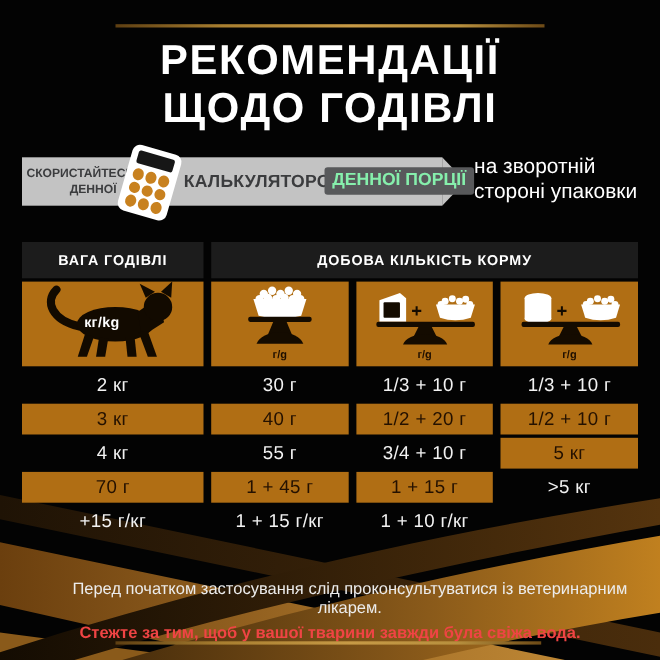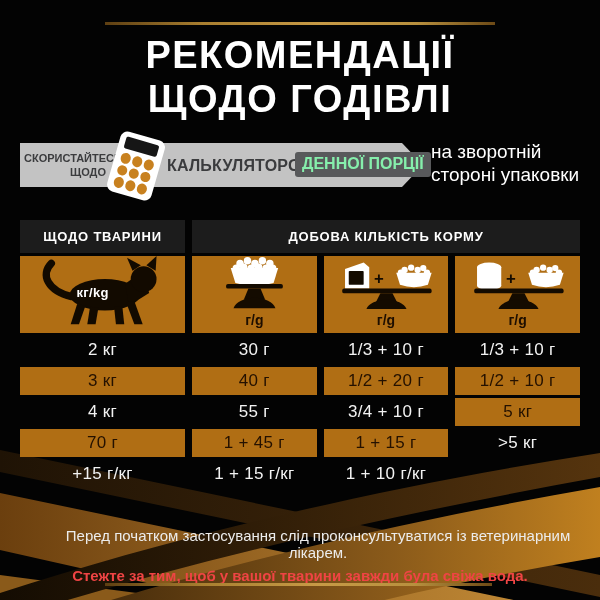--- a/index.html
+++ b/index.html
@@ -78,21 +78,21 @@
   .icon-cell {
     background:#b06e14; position:relative;
     display:flex; flex-direction:column; align-items:center; justify-content:flex-end;
     padding-bottom:5px;
   }
   .icon-cell svg { display:block; }
   .cat-label {
     position:absolute; left:44%; top:38%; transform:translate(-50%,0);
     color:#fff; font-weight:bold; font-size:13px; letter-spacing:0.3px;
   }
-  .unit-label { color:#1d0e00; font-weight:bold; font-size:14px; margin-top:2px; }
+  .unit-label { color:#1d0e00; font-weight:bold; font-size:10px; margin-top:2px; }
 
   
   .footer { position:absolute; left:0; top:527px; width:600px; text-align:center; z-index:5; }
   .footer-line1 { color:#ececec; font-size:15px;margin-left:36px; }
   .footer-line2 { color:#ef4444; font-size:15px; font-weight:bold; margin-top:6px; }
 
   
   .ribbons { position:absolute; left:0; top:425px; width:600px; height:175px; z-index:1; }
 </style>
 </head>
@@ -103,21 +103,21 @@
   <div class="gold-rule top"></div>
 
   <div class="title">
     <div>РЕКОМЕНДАЦІЇ</div>
     <div>ЩОДО ГОДІВЛІ</div>
   </div>
 
   <div class="band"></div>
   <div class="band-prefix">
     <div>СКОРИСТАЙТЕСЬ</div>
-    <div>ЩОДО</div>
+    <div>ДЕННОЇ</div>
   </div>
   <div class="calc">
     <div class="calc-screen"></div>
     <div class="calc-keys">
       <div class="calc-key"></div>
         <div class="calc-key"></div>
         <div class="calc-key"></div>
       <div class="calc-key"></div>
         <div class="calc-key"></div>
         <div class="calc-key"></div>
@@ -127,21 +127,21 @@
     </div>
   </div>
   <div class="calc-word">КАЛЬКУЛЯТОРОМ</div>
   <div class="portion-box">ДЕННОЇ ПОРЦІЇ</div>
   <div class="band-note">
     <div>на зворотній</div>
     <div>стороні упаковки</div>
   </div>
 
   <div class="table">
-    <div class="th">ЩОДО ТВАРИНИ</div>
+    <div class="th">ВАГА ГОДІВЛІ</div>
     <div class="th span3">ДОБОВА КІЛЬКІСТЬ КОРМУ</div>
 
     <div class="icon-cell">
       <svg width="160" height="77" viewBox="0 0 160 78">
         <path d="M46,44 C20,38 12,20 24,8" stroke="#120a00" stroke-width="8" fill="none" stroke-linecap="round"></path>
         <ellipse cx="82" cy="42" rx="38" ry="17" fill="#120a00"></ellipse>
         <path d="M104,30 L124,16 L130,40 L108,54 Z" fill="#120a00"></path>
         <circle cx="124" cy="25" r="14" fill="#120a00"></circle>
         <polygon points="112,16 106,2 121,10" fill="#120a00"></polygon>
         <polygon points="127,10 138,0 137,16" fill="#120a00"></polygon>

